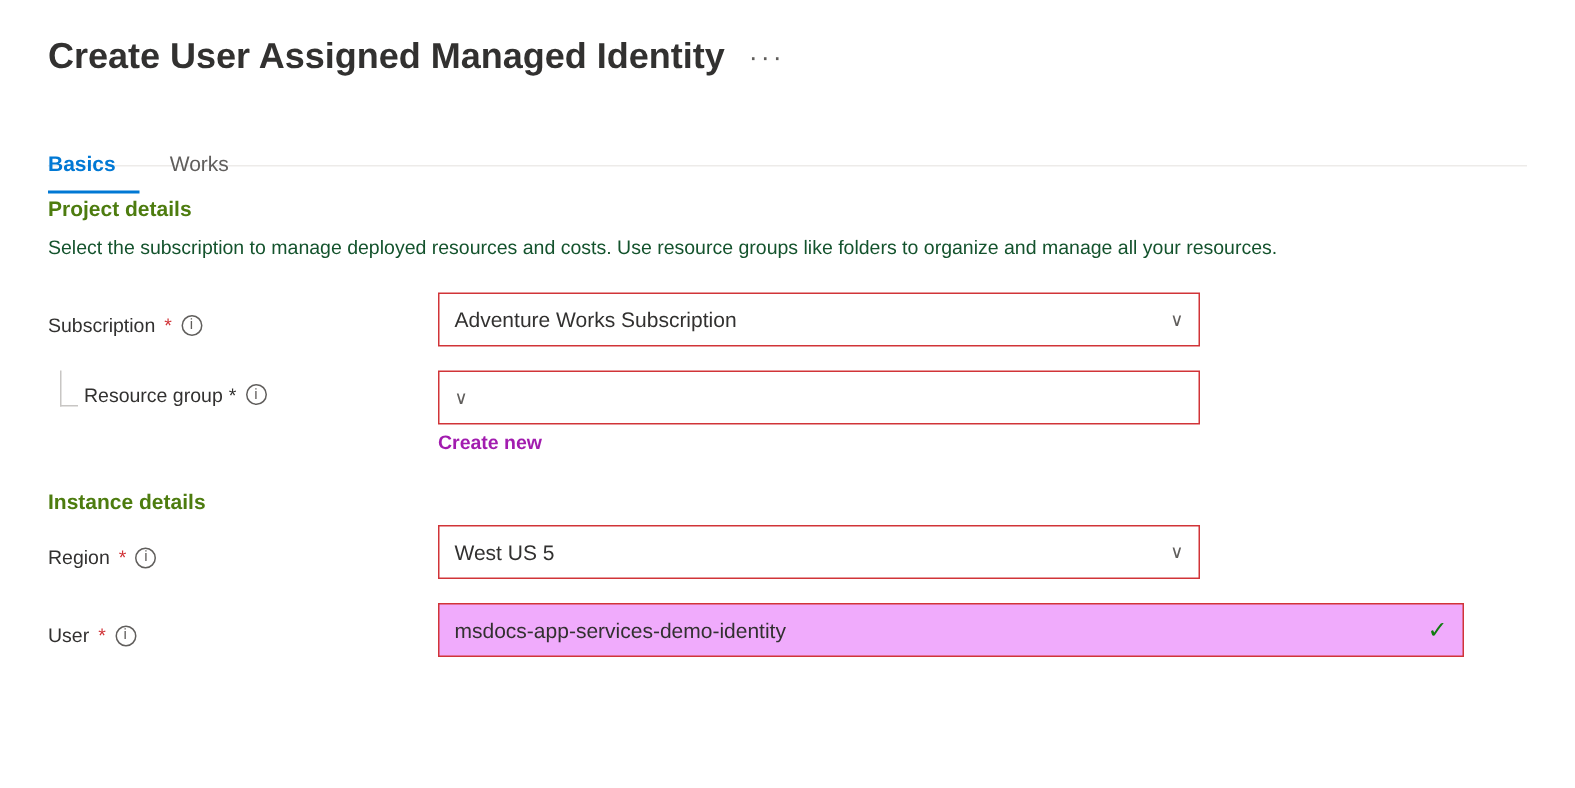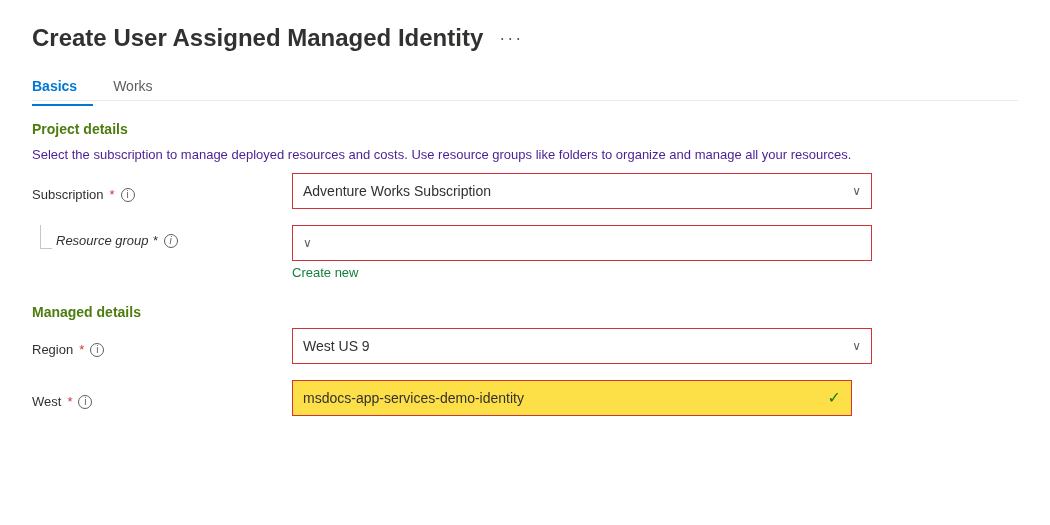--- a/index.html
+++ b/index.html
@@ -10,21 +10,21 @@
       background: #fff;
       padding: 24px 32px;
       width: 1050px;
       min-height: 525px;
     }
 
     .page-title-row {
       display: flex;
       align-items: center;
       gap: 10px;
-      margin-bottom: 10px;
+      margin-bottom: 20px;
     }
 
     .page-title {
       font-size: 24px;
       font-weight: 600;
       color: #323130;
     }
 
     .ellipsis-btn {
       font-size: 18px;
@@ -45,41 +45,41 @@
     }
 
     .tab {
       padding: 10px 16px 10px 0;
       margin-right: 20px;
       cursor: pointer;
       font-size: 14px;
       color: #605e5c;
       border-bottom: 2px solid transparent;
       position: relative;
-      top: 6px;
+      top: 19px;
     }
 
     .tab.active {
       color: #0078d4;
       font-weight: 600;
       border-bottom: 2px solid #0078d4;
     }
 
     
     .section-heading {
       font-size: 14px;
       font-weight: 700;
       color: #4d7c0f;
       margin-bottom: 8px;
     }
 
     .section-description {
       font-size: 13px;
-      color: #4c1d95;
-      margin-bottom: 8px;
+      color: #14532d;
+      margin-bottom: 20px;
       max-width: 820px;
       line-height: 1.5;
     }
 
     
     .form-row {
       display: flex;
       align-items: center;
       margin-bottom: 16px;
     }
@@ -113,21 +113,21 @@
       cursor: pointer;
       margin-left: 2px;
     }
 
     .input-col {
       flex: 1;
     }
 
     
     .dropdown {
-      width: 580px;
+      width: 508px;
       height: 36px;
       border: 1px solid #d13438;
       display: flex;
       align-items: center;
       justify-content: space-between;
       padding: 0 10px;
       cursor: pointer;
       background: #fff;
       position: relative;
     }
@@ -137,28 +137,28 @@
       color: #323130;
     }
 
     .chevron-icon {
       font-size: 12px;
       color: #605e5c;
     }
 
     
     .text-input {
-      width: 560px;
+      width: 684px;
       height: 36px;
       border: 1px solid #d13438;
       display: flex;
       align-items: center;
       justify-content: space-between;
       padding: 0 10px;
-      background: #fde047;
+      background: #f0abfc;
     }
 
     .text-input-value {
       font-size: 14px;
       color: #323130;
     }
 
     .checkmark-icon {
       color: #107c10;
       font-size: 16px;
@@ -168,23 +168,22 @@
     .resource-group-row {
       display: flex;
       align-items: flex-start;
       margin-bottom: 4px;
     }
 
     .connector {
       width: 260px;
       min-width: 260px;
       display: flex;
-      align-items: center;
+      align-items: flex-end;
       padding-top: 0;
-      font-style: italic;
     }
 
     .connector-lines {
       display: flex;
       flex-direction: column;
       margin-left: 8px;
       margin-right: 4px;
       padding-top: 0;
     }
 
@@ -199,26 +198,27 @@
     .rg-label {
       display: flex;
       align-items: center;
       gap: 4px;
       font-size: 13px;
       color: #323130;
       padding-top: 8px;
     }
 
     .create-new-link {
-      color: #15803d;
+      color: #a21caf;
       font-size: 13px;
       cursor: pointer;
       text-decoration: none;
       display: block;
       margin-top: 4px;
+      font-weight: bold;
     }
 
     .instance-section {
       margin-top: 24px;
     }
   </style>
 </head>
 <body>
 
 <div class="page-title-row">
@@ -271,41 +271,41 @@
     <div class="input-col">
       <div class="dropdown">
         <span class="chevron-icon">∨</span>
       </div>
       <a class="create-new-link">Create new</a>
     </div>
   </div>
 </div>
 
 <div class="instance-section">
-  <div class="section-heading">Managed details</div>
+  <div class="section-heading">Instance details</div>
 
   <div class="form-row">
     <div class="label-col">
       <span>Region</span>
       <span class="required">*</span>
       <span class="info-icon">
         <span>i</span>
       </span>
     </div>
     <div class="input-col">
       <div class="dropdown">
-        <span class="dropdown-text">West US 9</span>
+        <span class="dropdown-text">West US 5</span>
         <span class="chevron-icon">∨</span>
       </div>
     </div>
   </div>
 
   <div class="form-row">
     <div class="label-col">
-      <span>West</span>
+      <span>User</span>
       <span class="required">*</span>
       <span class="info-icon">
         <span>i</span>
       </span>
     </div>
     <div class="input-col">
       <div class="text-input">
         <span class="text-input-value">msdocs-app-services-demo-identity</span>
         <span class="checkmark-icon">✓</span>
       </div>

